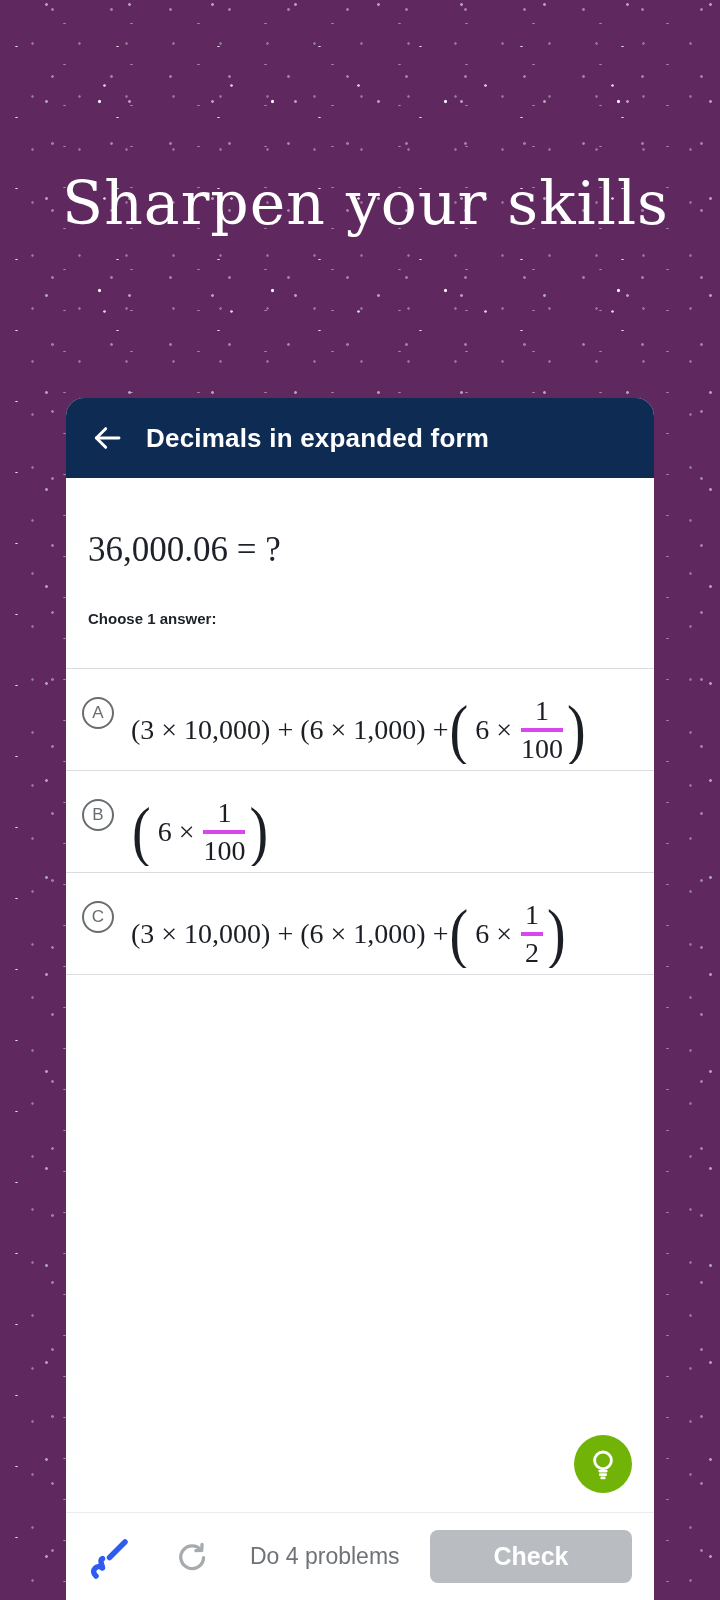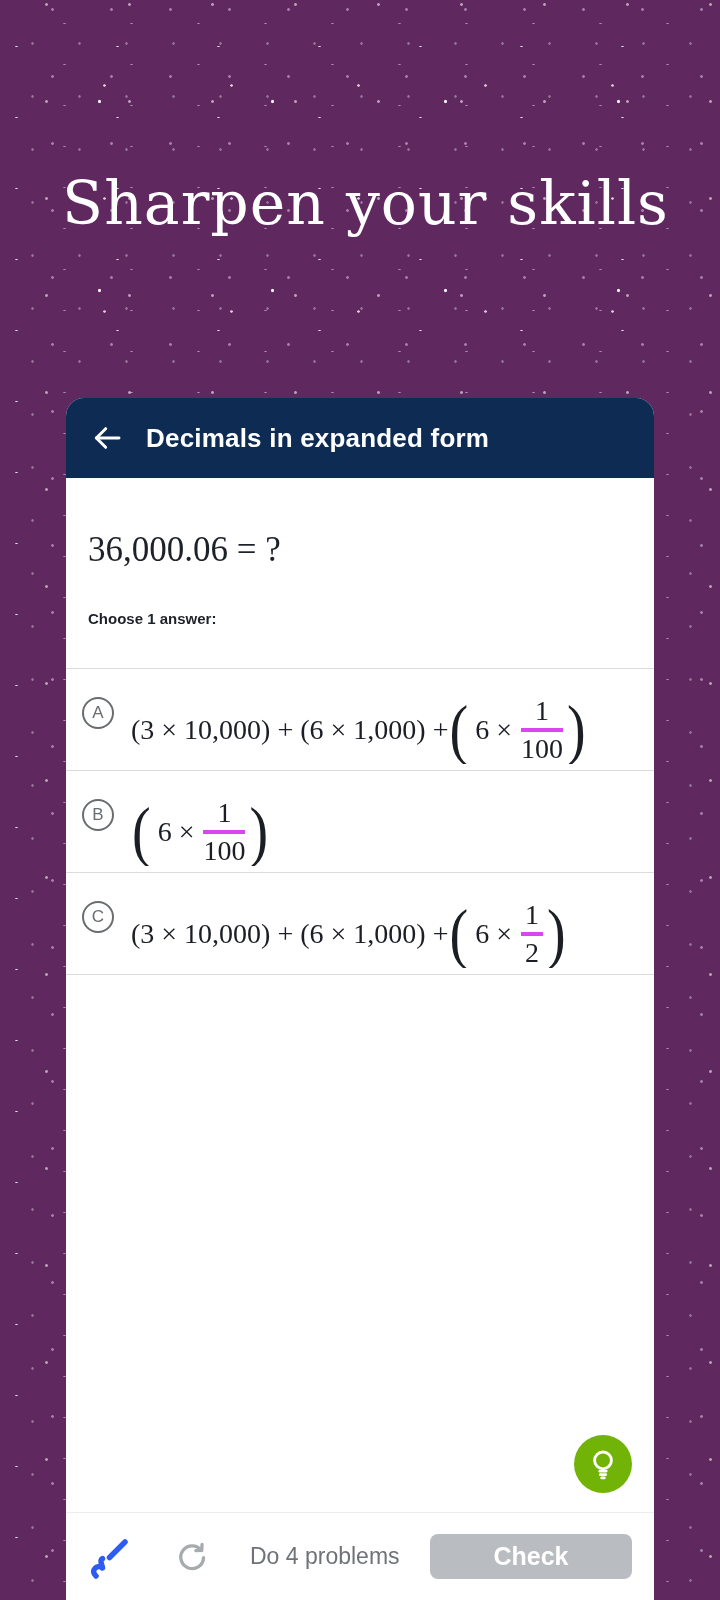--- a/index.html
+++ b/index.html
@@ -72,21 +72,21 @@
     display:flex; align-items:center; justify-content:center;
   }
   .card-footer {
     flex:none; height:88px; border-top:1px solid #ececee;
     display:flex; align-items:center; padding:0 22px;gap:16px;
   }
   .pen-btn { width:46px; height:46px; flex:none; cursor:pointer; }
   .refresh-btn { width:36px; height:36px; flex:none; margin-left:24px; cursor:pointer; }
   .progress-label { margin-left:24px; color:#6f7377; font-size:23px; }
   .check-btn {
-    margin-left:auto; width:202px; height:45px;
+    margin-left:auto; width:202px; height:53px;
     background:#b9bdc1; border-radius:8px; border:none;
     color:#ffffff; font-size:25px; font-weight:700;
     display:flex; align-items:center; justify-content:center; cursor:pointer;
     font-family:"Liberation Sans", sans-serif;
   }
 </style>
 </head>
 <body>
 
 <h1 class="page-title">Sharpen your skills</h1>

